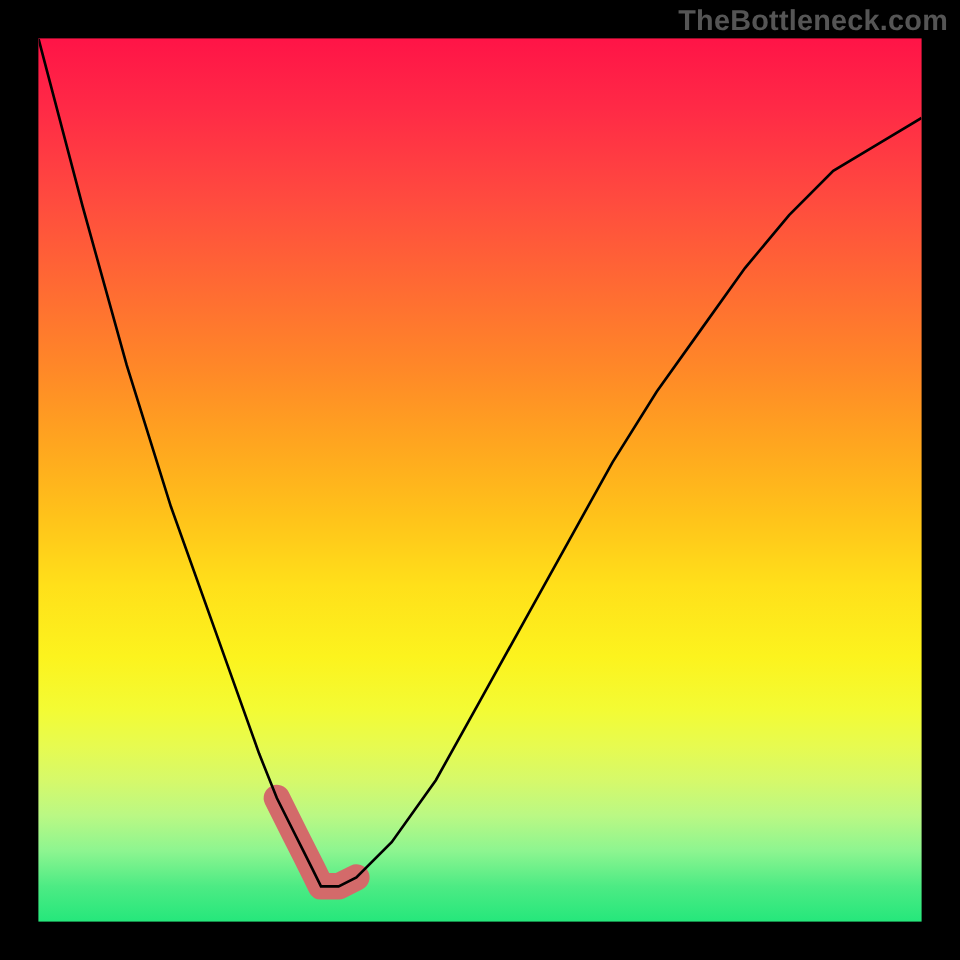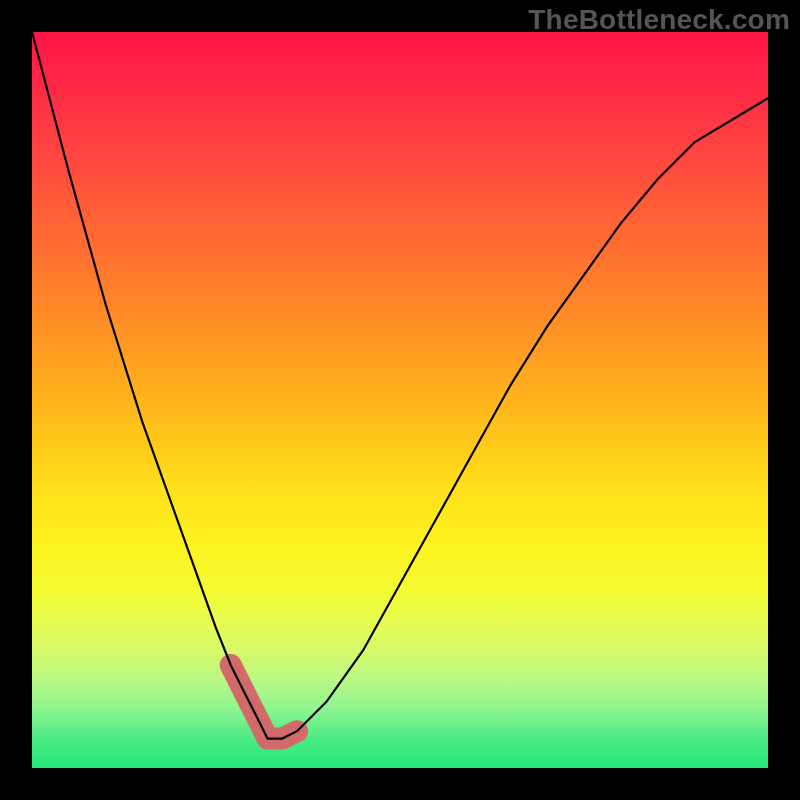--- a/index.html
+++ b/index.html
@@ -15,21 +15,21 @@
     position: relative;
     width: 800px;
     height: 800px;
     background: #000;
   }
   .watermark {
     position: absolute;
     top: 4px;
     right: 10px;
     color: #555;
-    font-size: 28px;
+    font-size: 24px;
     font-weight: 600;
     letter-spacing: 0.2px;
     z-index: 20;
   }
   .plot-area {
     position: absolute;
     left: 32px;
     top: 32px;
     width: 736px;
     height: 736px;

